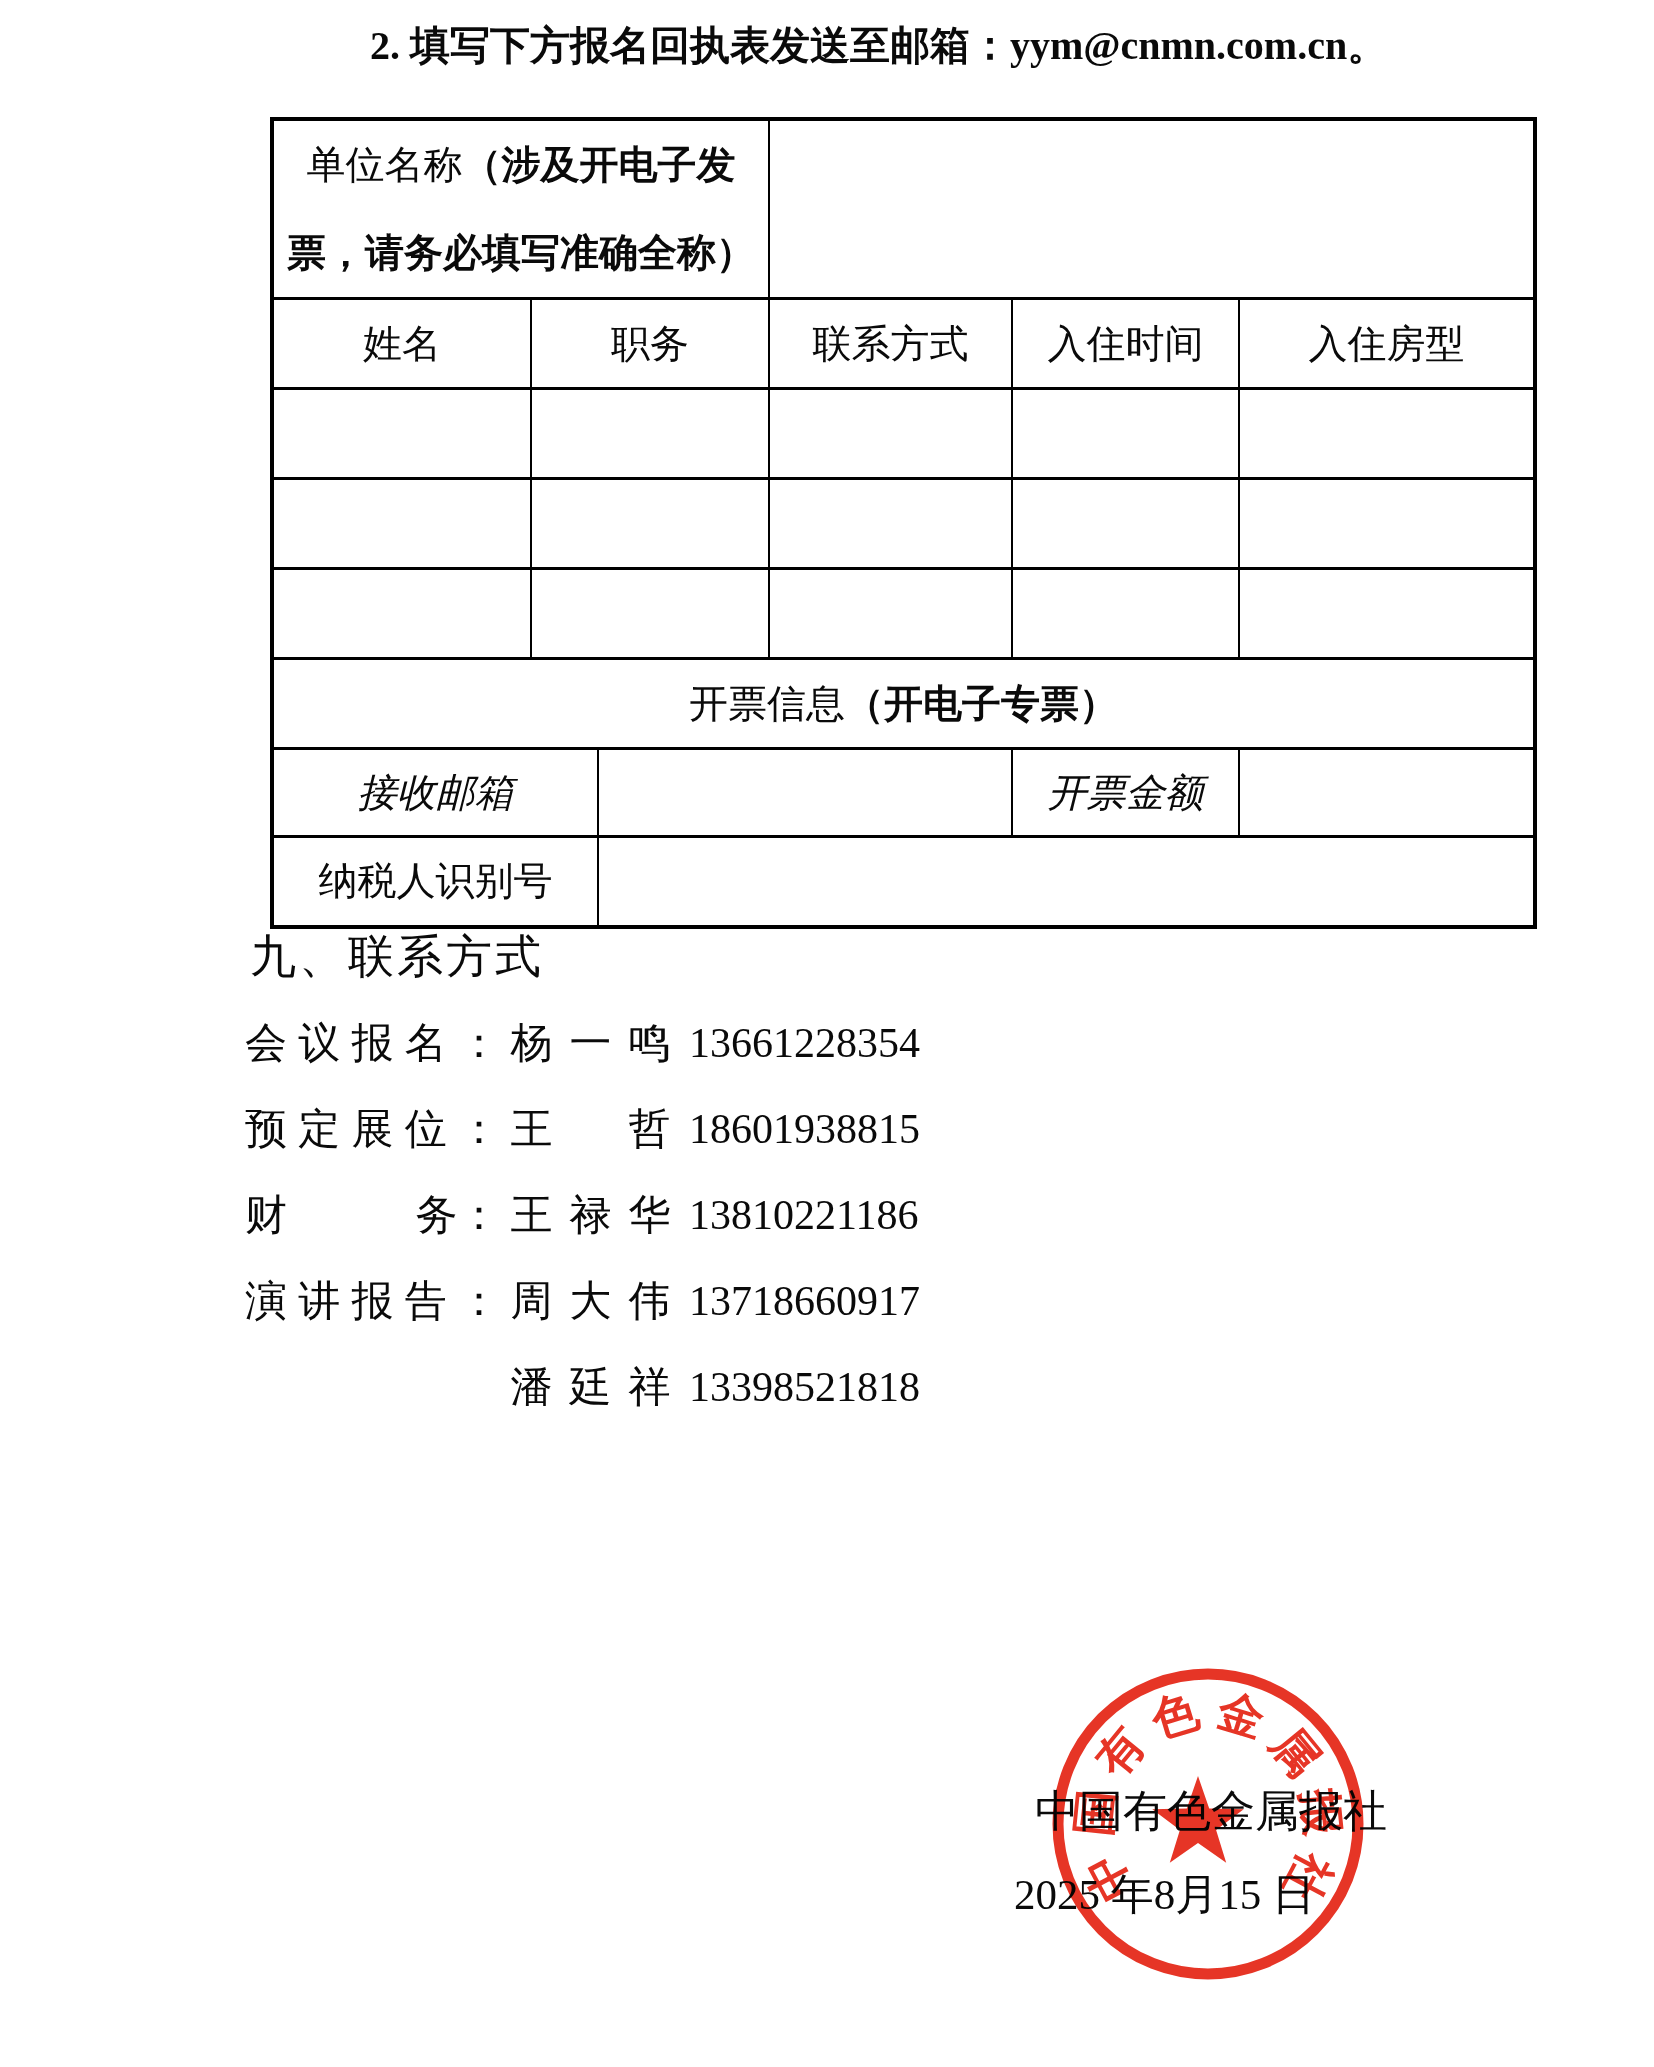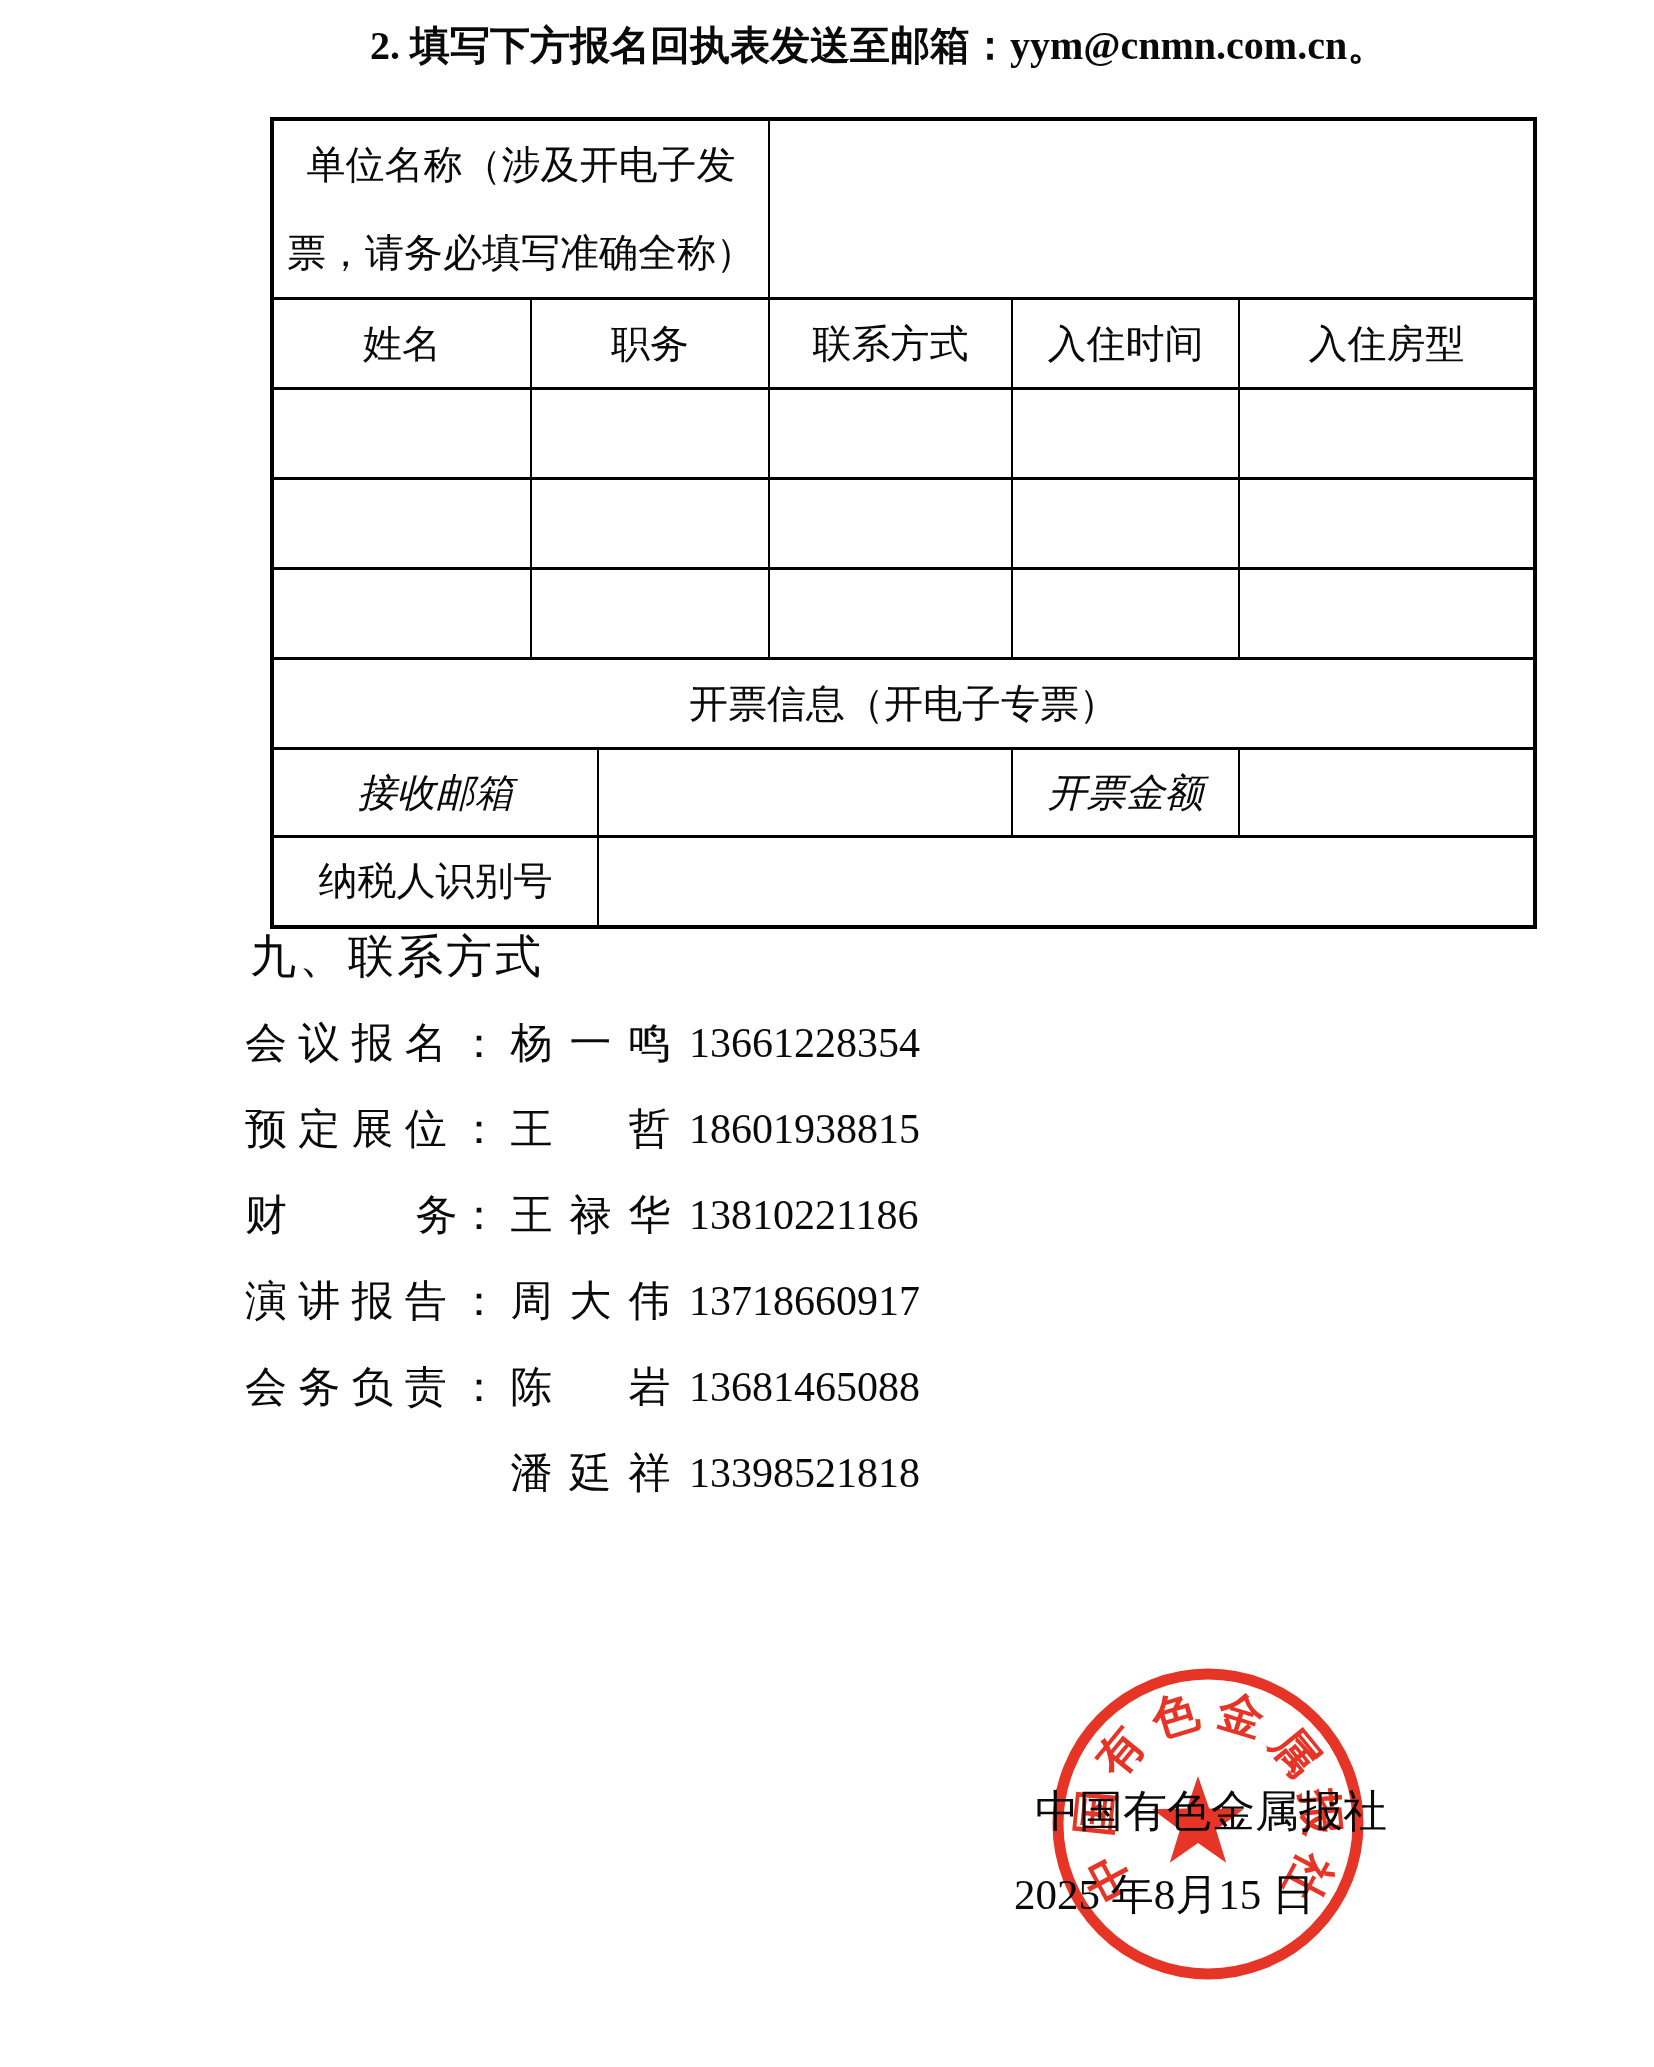--- a/index.html
+++ b/index.html
@@ -32,21 +32,21 @@
   }
   table.doc-table{border:4px solid #000;}
   td.company-label{
     text-align:justify;text-justify:inter-ideograph;
     vertical-align:top;
     padding:14px 8px 0 20px;
     line-height:88px;
   }
   .b{
     font-family:"Liberation Sans","DejaVu Sans",sans-serif;
-    font-weight:400;
+    font-weight:700;
   }
   tr.r-company{height:175px;}
   tr.r-head{height:90px;}
   tr.r-empty{height:90px;}
   tr.r-invoice{height:90px;}
   tr.r-mail{height:88px;font-style:italic;}
   tr.r-tax{height:90px;}
   
   .section-heading{
     position:absolute;left:250px;top:926px;
@@ -175,25 +175,20 @@
     </div>
     <div class="contact-row">
       <span class="contact-label">财　　　务：</span>
       <span class="contact-name">王禄华</span>
       <span class="contact-phone">13810221186</span>
     </div>
     <div class="contact-row">
       <span class="contact-label">演讲报告：</span>
       <span class="contact-name">周大伟</span>
       <span class="contact-phone">13718660917</span>
-    </div>
-    <div class="contact-row">
-      <span class="contact-label">会务负责：</span>
-      <span class="contact-name">陈　岩</span>
-      <span class="contact-phone">13681465088</span>
     </div>
     <div class="contact-row">
       <span class="contact-label"></span>
       <span class="contact-name">潘廷祥</span>
       <span class="contact-phone">13398521818</span>
     </div>
   </div>
 
   <div class="footer-org">中国有色金属报社</div>
   <div class="footer-date">2025 年8月15 日</div>

